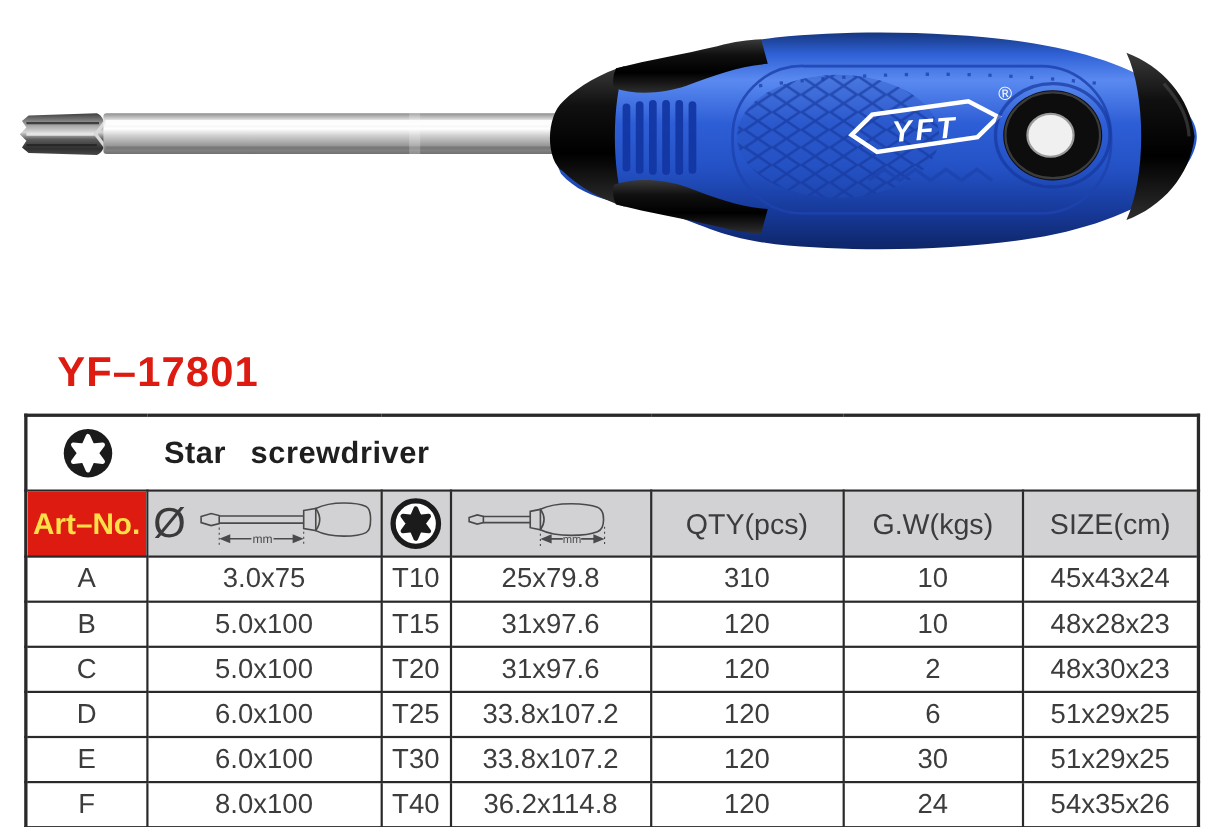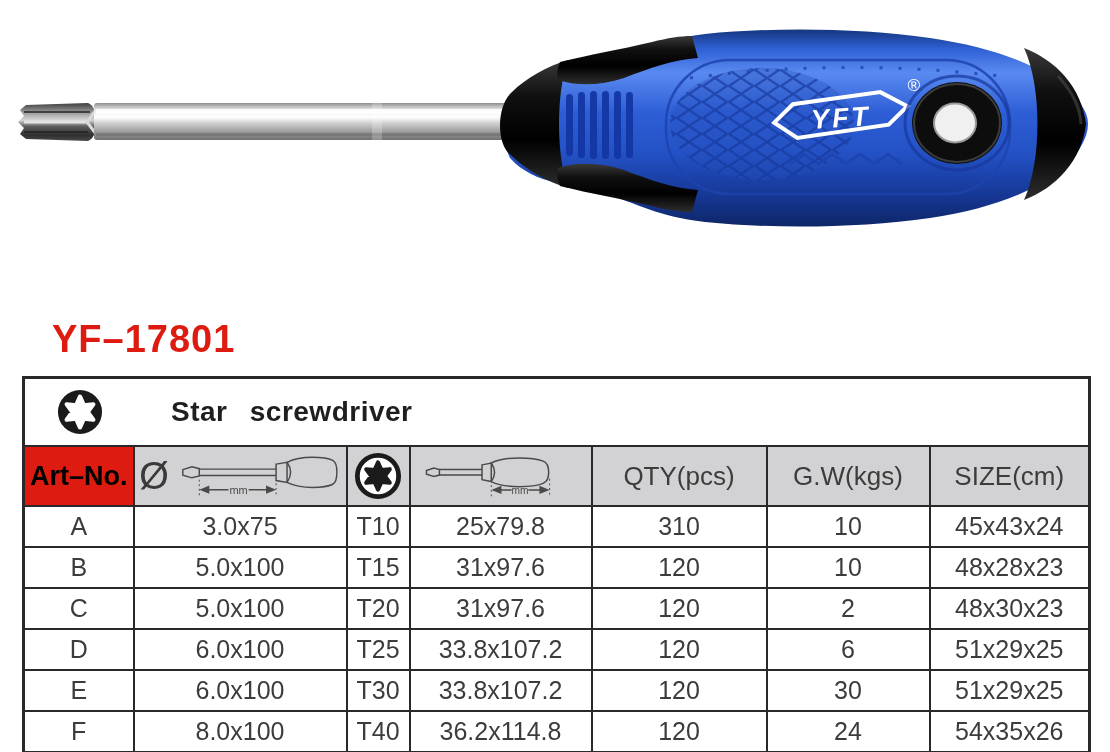--- a/index.html
+++ b/index.html
@@ -7,24 +7,24 @@
         font-family:"Liberation Sans",sans-serif;
         --accent-red:#dd1b10;--header-gray:#d2d2d4;--table-border:#2b282a;}
   .photo{position:absolute;left:0;top:6px;width:1110px;height:252px;}
   .code{position:absolute;left:36px;top:302px;margin:16px;font-size:38px;font-weight:bold;
         letter-spacing:1px;color:var(--accent-red,#dd1b10);}
   table.spec{position:absolute;left:22px;top:376px;width:1066px;border-collapse:collapse;
         table-layout:fixed;border:3px solid var(--table-border,#2b282a);color:#3c3c3c;}
   table.spec td{border:2px solid var(--table-border,#2b282a);text-align:center;padding:0;
         overflow:hidden;vertical-align:middle;}
   tr.title-row td{height:66px;background:#fff;}
-  .title-flex{display:flex;align-items:center;padding-left:32px;gap:68px;}
+  .title-flex{display:flex;align-items:center;padding-left:32px;gap:46px;}
   .title-text{font-size:28px;font-weight:bold;color:#1f1f1f;word-spacing:14px;letter-spacing:.5px;}
   tr.head-row td{height:58px;background:var(--header-gray,#d2d2d4);font-size:26px;}
-  tr.head-row td.art-head{background:var(--accent-red,#dd1b10);color:#000000;font-weight:bold;
+  tr.head-row td.art-head{background:var(--accent-red,#dd1b10);color:#fde047;font-weight:bold;
         font-size:27px;}
   .diam-flex{display:flex;align-items:center;justify-content:center;gap:12px;}
   .diam-sym{font-size:38px;color:#3a3a3a;line-height:1;}
   tr.data-row td{height:39px;font-size:25px;background:#fff;}
   td.left{text-align:left;padding-left:12px;}
   .hdraw{display:block;}
 </style>
 </head>
 <body>
 

